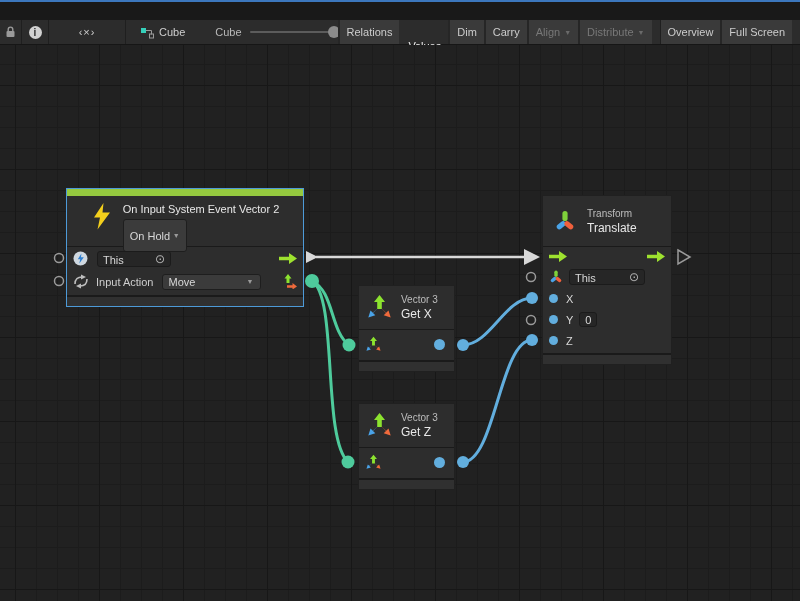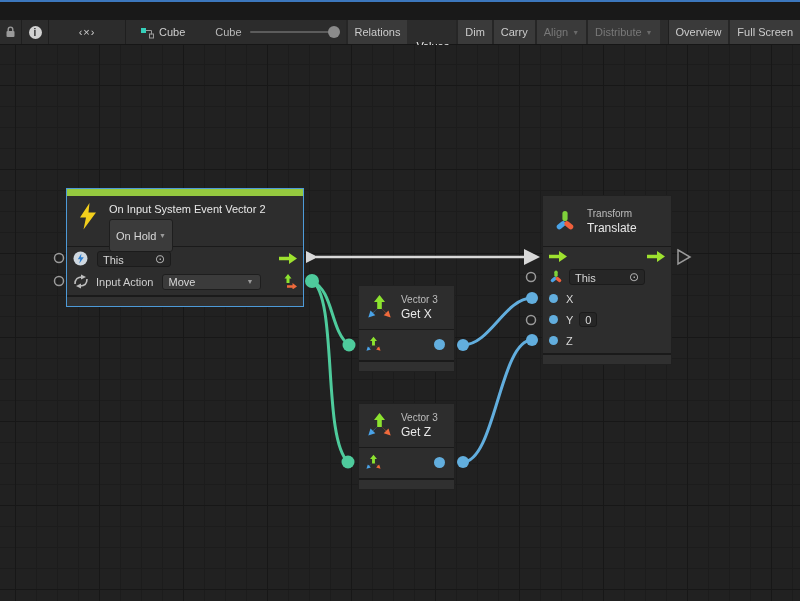--- a/index.html
+++ b/index.html
@@ -25,21 +25,21 @@
   #btn-lock { width:22px; }
   #btn-info { width:27px; }
   #btn-code { width:77px; font-size:11px; color:#cfcfcf; letter-spacing:1px; }
   #crumb { margin-left:6px; padding:0 8px; gap:5px; border-right:none; }
   #crumb-label { font-size:11px; color:#cfcfcf; }
   #zoom-group { display:flex; align-items:center; margin-left:22px; gap:8px; }
   #zoom-label { font-size:11px; color:#b9b9b9; }
   #zoom-track { position:relative; width:88px; height:2px; background:#5c5c5c; border-radius:1px; }
   #zoom-handle { position:absolute; right:-2px; top:-5px; width:12px; height:12px; border-radius:50%; background:#8b8b8b; }
   #zoom-value { font-size:10px; color:#b9b9b9; }
-  #tb-buttons { position:absolute; right:0; top:0; height:24px; display:flex; align-items:stretch; }
+  #tb-buttons { position:absolute; right:8px; top:0; height:24px; display:flex; align-items:stretch; }
   .tb-btn { display:flex; align-items:center; padding:0 7px; background:#3a3a3a; border-left:2px solid #262626;
     font-size:11px; color:#cccccc; white-space:nowrap; gap:4px; }
   .tb-btn.active { background:#535353; color:#efefef;margin-top:26px; }
   .tb-btn.disabled { color:#787878; }
   .tb-btn.gap { margin-left:8px; border-left:1px solid #1f1f1f; }
   .dd-arrow { font-size:7px; color:#9a9a9a; }
   .tb-btn.disabled .dd-arrow { color:#6a6a6a; }
 
   
   #canvas { position:absolute; left:0; top:45px; width:800px; height:556px; overflow:hidden;
@@ -63,21 +63,21 @@
   .row { display:flex; align-items:center; padding:0 6px; }
   .field { background:#262626; border:1px solid #1b1b1b; border-radius:3px; height:16px;
     display:flex; align-items:flex-end; padding:0 5px; font-size:11px; color:#d8d8d8; }
   .dropdown { background:#3b3b3b; border:1px solid #1e1e1e; border-radius:3px; height:16px;
     display:flex; align-items:center; padding:0 6px; font-size:11px; color:#d8d8d8; justify-content:space-between; }
   .target-glyph { color:#b5b5b5; font-size:12px; margin-left:auto; }
   .port-dot { width:9px; height:9px; border-radius:50%; background:#62aede; flex:0 0 auto; }
 
   #node-event { left:66px; top:143px; width:238px; }
   #event-accent { height:7px; background:#95c93f; }
-  #event-header { height:50px; display:flex; align-items:flex-start; padding:7px 10px 0 12px; gap:12px; }
+  #event-header { height:50px; display:flex; align-items:flex-start; padding:7px 10px 0 12px; gap:12px;justify-content:center; }
   #event-titlebox { display:flex; flex-direction:column; gap:4px; }
   #event-title { font-size:11px; color:#e8e8e8; white-space:nowrap; }
   #event-mode { width:64px; height:33px; }
   .ev-row { height:23px; }
   #event-this-field { width:74px; margin-left:9px; }
   #event-action-label { font-size:11px; color:#cfcfcf; margin-left:7px; white-space:nowrap; }
   #event-action-dd { width:99px; margin-left:8px; }
   .row-spacer { flex:1; }
 
   #node-transform { left:542px; top:150px; width:130px; }

